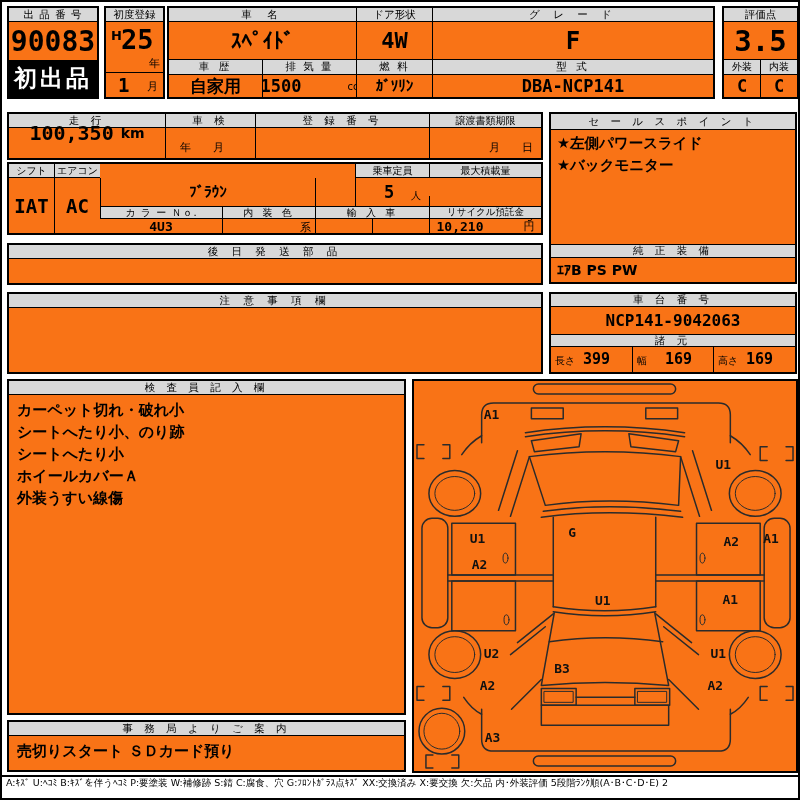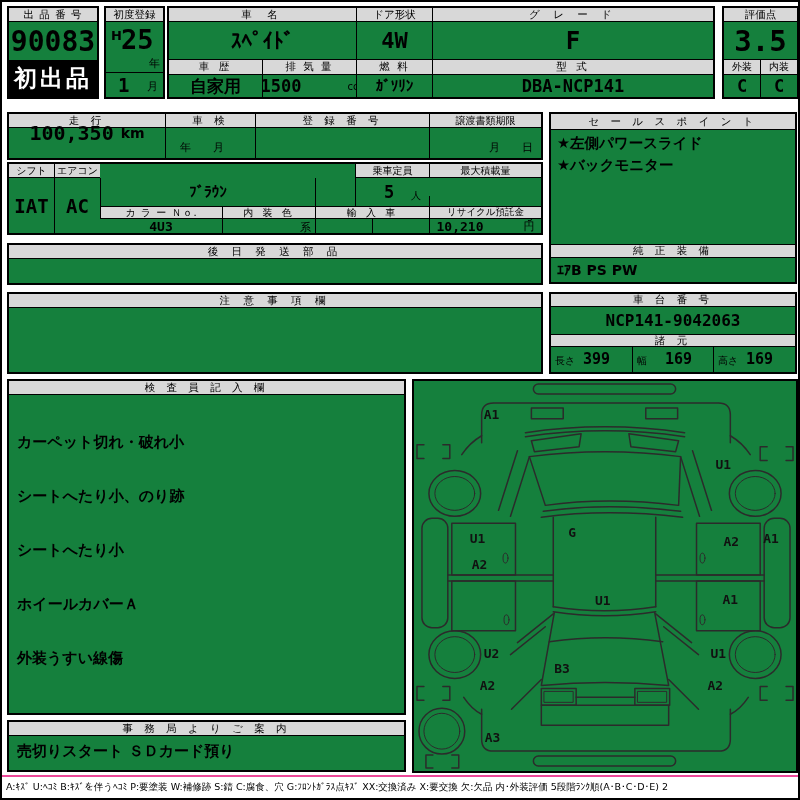--- a/index.html
+++ b/index.html
@@ -1,32 +1,32 @@
 <!DOCTYPE html>
 <html><head>
 <meta charset="utf-8">
 <style>
   html,body{margin:0;padding:0;background:#fff;}
   #sheet{position:relative;width:800px;height:800px;background:#fff;border:2px solid #000;box-sizing:border-box;
          font-family:"DejaVu Sans","Liberation Sans",sans-serif;color:#000;overflow:hidden;}
-  .box{position:absolute;border:2px solid #000;background:#15803d;box-sizing:border-box;}
+  .box{position:absolute;border:2px solid #000;background:#f97316;box-sizing:border-box;}
   .abs{position:absolute;box-sizing:border-box;white-space:nowrap;}
   .hd{background:#d8d8d8;border-bottom:1px solid #000;display:flex;align-items:center;justify-content:center;
       font-size:10.5px;letter-spacing:2px;overflow:hidden;}
   .val{display:flex;align-items:center;justify-content:center;font-weight:bold;overflow:hidden;}
   .mono{font-family:"DejaVu Sans Mono","Liberation Mono",monospace;}
   .bL{border-left:1px solid #000;} .bT{border-top:1px solid #000;} .bB{border-bottom:1px solid #000;}
   .unit{font-weight:normal;margin-left:40px;}
   #badge{background:#000;color:#fff;display:flex;align-items:center;justify-content:center;
          font-size:23px;font-weight:bold;letter-spacing:3px;}
-  #legend{position:absolute;left:0;right:0;bottom:0;height:21px;border-top:2px solid #ec4899;
-          display:flex;align-items:center;padding-left:4px;font-size:9.5px;letter-spacing:0px;white-space:nowrap;}
+  #legend{position:absolute;left:0;right:0;bottom:0;height:21px;border-top:2px solid #000000;
+          display:flex;padding-left:4px;font-size:9.5px;letter-spacing:0px;white-space:nowrap;}
   svg text{font:bold 13px "DejaVu Sans Mono","Liberation Mono",monospace;fill:#111;}
   .star-line{font-size:14.5px;font-weight:bold;line-height:22px;}
-  .insp-line{font-size:15px;font-weight:bold;line-height:22px;margin-top:32px;}
+  .insp-line{font-size:15px;font-weight:bold;line-height:22px;}
 </style>
 </head>
 <body>
 
 <div id="sheet">
 
   <div class="box" style="left:5px;top:4px;width:92px;height:93px;">
     <div class="hd abs" style="left:0;top:0;width:88px;height:14px;letter-spacing:1px;">出 品 番 号</div>
     <div class="val mono abs" style="left:0;top:14px;width:88px;height:38px;font-size:28px;">90083</div>
     <div id="badge" class="abs" style="left:0;top:52px;width:88px;height:37px;">初出品</div>

